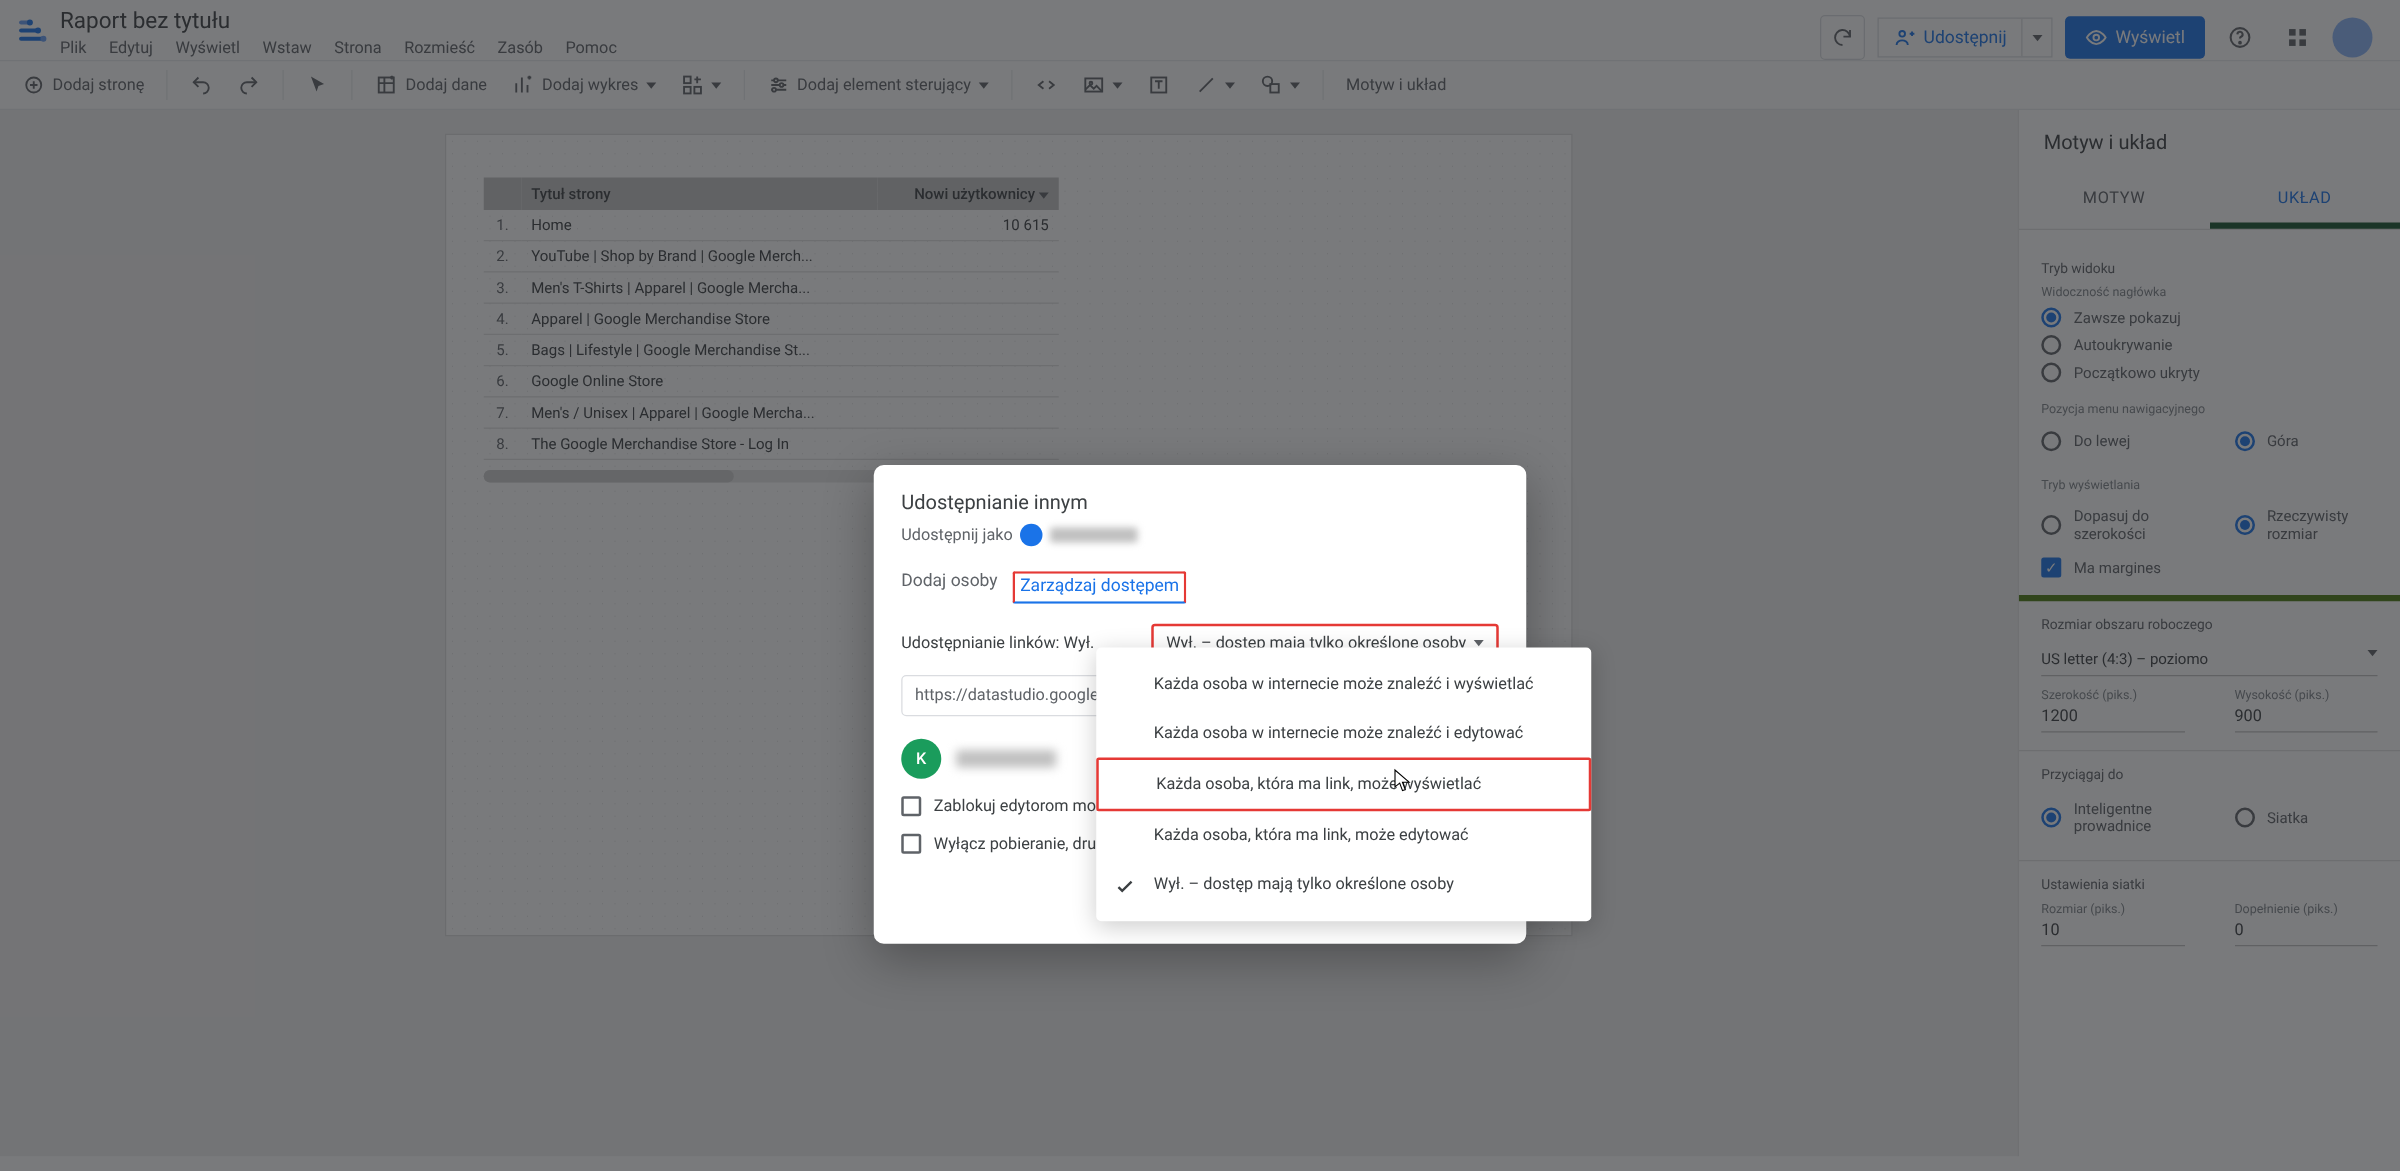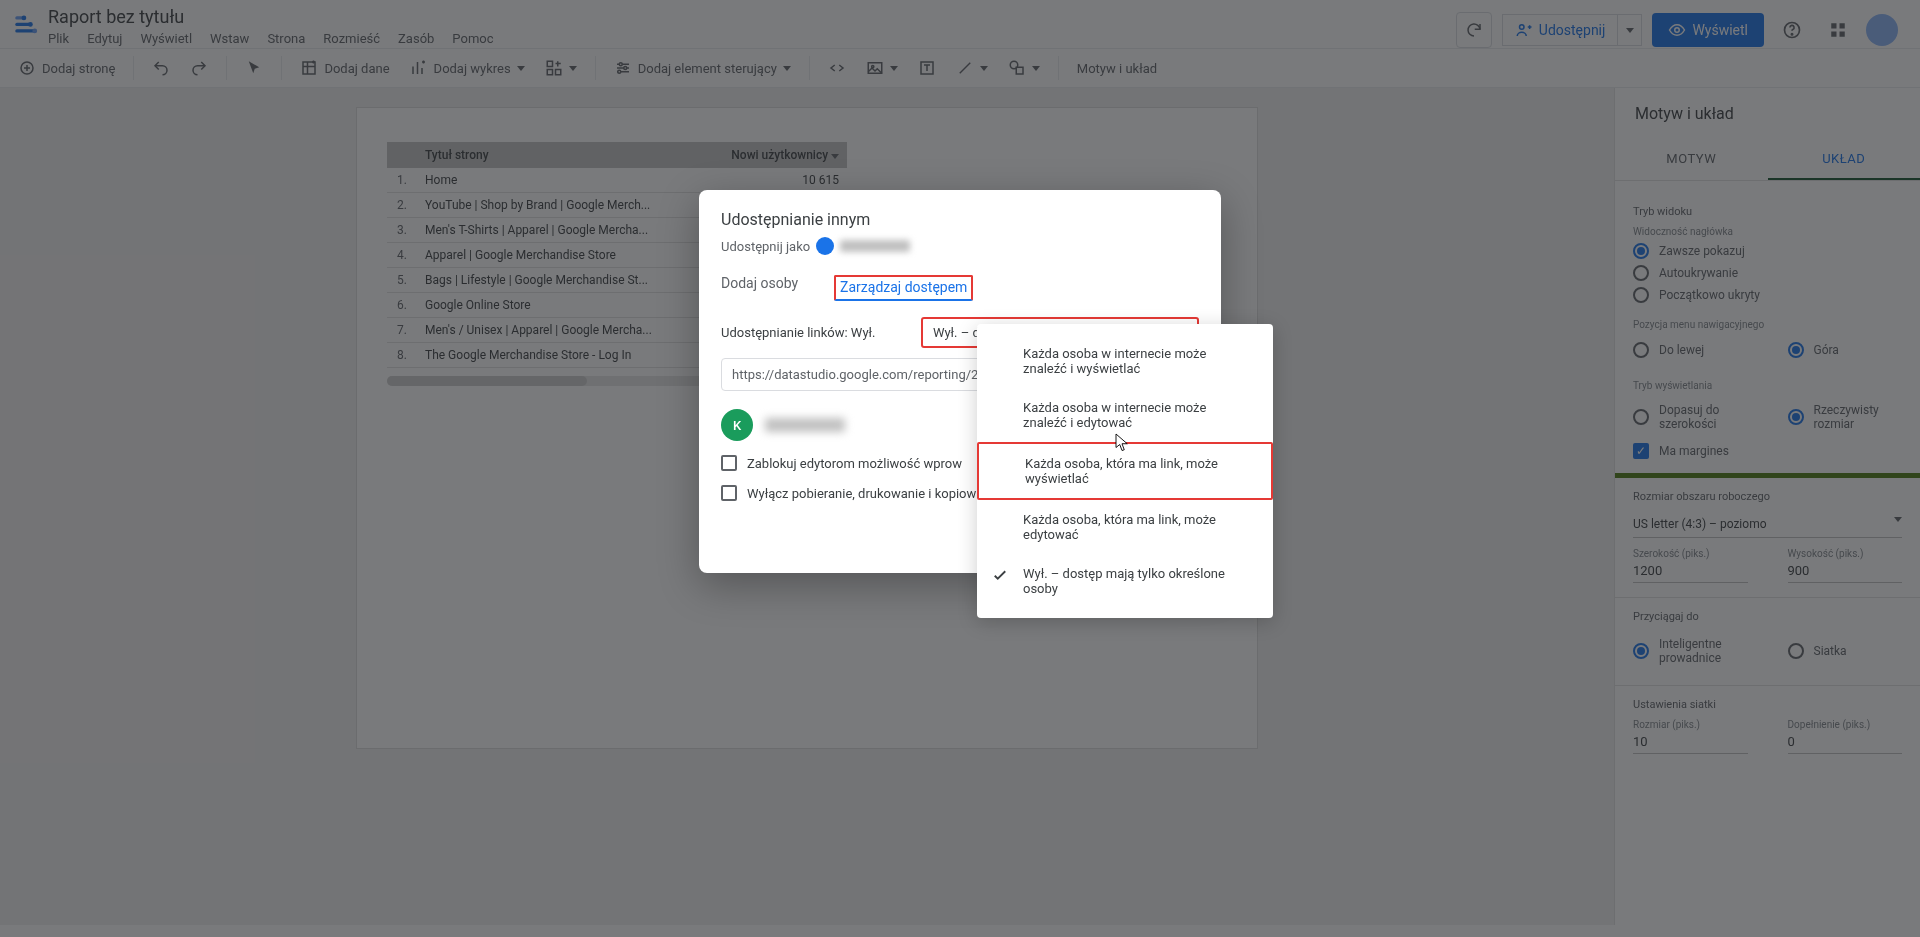--- a/index.html
+++ b/index.html
@@ -37,64 +37,64 @@
   .table-widget th.right { text-align: right; }
   .table-widget td { padding: 5px 8px; border-bottom: 1px solid #e0e0e0; color: #3c4043; }
   .table-widget td.row-num { width: 26px; color: #5f6368; text-align: right; padding-right: 10px; }
   .table-widget td.right { text-align: right; }
   .scrollbar-x { height: 10px; background: #e6e6e6; border-radius: 6px; margin-top: 8px; position: relative; }
   .scrollbar-x .thumb { position: absolute; left: 0; width: 200px; height: 10px; background: #cdcdcd; border-radius: 6px; }
   .right-panel { width: 306px; border-left: 1px solid #e0e0e0; background: #fff; display: flex; flex-direction: column; font-size: 13px; color: #3c4043; }
   .panel-title { padding: 16px 20px; font-size: 16px; color: #3c4043; }
   .panel-tabs { display: flex; border-bottom: 1px solid #e0e0e0; }
   .panel-tab { flex: 1; text-align: center; padding: 12px 0; color: #5f6368; font-size: 13px; letter-spacing: 0.5px; cursor: pointer; }
-  .panel-tab.active { color: #1a73e8; border-bottom: 2px solid #14532d; }
+  .panel-tab.active { color: #1a73e8; border-bottom: 5px solid #14532d; }
   .panel-body { padding: 12px 18px; overflow: auto; font-size: 12px; color: #5f6368; position:relative; }
   .section-label { font-size: 11px; color: #5f6368; margin: 12px 0 8px; }
   .sub-label { font-size: 10px; color: #80868b; margin: 4px 0 6px; font-style: normal; }
   .radio-row { display: flex; align-items: center; gap: 10px; margin: 6px 0; }
   .radio { width: 16px; height: 16px; border-radius: 50%; border: 2px solid #5f6368; position: relative; flex-shrink:0; }
   .radio.checked { border-color: #1a73e8; }
   .radio.checked::after { content:''; position:absolute; width:8px; height:8px; background:#1a73e8; border-radius:50%; top:2px; left:2px; }
   .checkbox-row { display:flex; align-items:center; gap:10px; margin:6px 0;}
   .chk { width:16px; height:16px; border-radius:2px; flex-shrink:0; display:flex; align-items:center; justify-content:center; }
   .chk.checked { background:#1a73e8; color:#fff; }
   .two-col { display:flex; gap:40px; }
   .two-col > div { flex:1; }
   .select-field { border-bottom:1px solid #c0c0c0; padding:6px 0; display:flex; justify-content:space-between; align-items:flex-start; font-size:12px; color:#3c4043; cursor:pointer; }
   .small-input-label { font-size:10px; color:#80868b; }
   .small-input { border-bottom:1px solid #c0c0c0; padding:4px 0; font-size:13px; color:#3c4043; }
 
   
-  .modal-overlay { position: absolute; inset: 0; background: rgba(32,33,36,0.6); display: flex; align-items: flex-start; justify-content: center; padding-top: 190px; z-index: 50; }
+  .modal-overlay { position: absolute; inset: 0; background: rgba(32,33,36,0.6); display: flex; align-items: center; justify-content: center; padding-top: 190px; z-index: 50; }
   .modal { width: 522px; background: #fff; border-radius: 8px; box-shadow: 0 12px 40px rgba(0,0,0,0.3); position: relative; padding-bottom: 16px; }
   .modal-header { padding: 20px 22px 6px; }
   .modal-title { font-size: 16px; color: #3c4043; margin-bottom: 8px; }
   .share-as { display:flex; align-items:center; gap:6px; font-size:13px; color:#5f6368; }
   .small-avatar { width:18px; height:18px; border-radius:50%; background:#1a73e8; display:inline-block; }
   .blurred { filter: blur(3px); display:inline-block; width:70px; height:12px; background:#c0c0c0; border-radius:2px; }
-  .modal-tabs { display:flex; gap:36px; padding: 14px 22px 0; font-size:14px; }
+  .modal-tabs { display:flex; gap:12px; padding: 14px 22px 0; font-size:14px; }
   .modal-tab { padding-bottom:10px; color:#5f6368; cursor:pointer; }
   .modal-tab.active { color:#1a73e8; border-bottom:2px solid #1a73e8; }
   .red-box { border: 2.5px solid #e53935; border-radius:2px; padding:2px 4px; }
   .modal-body { padding: 16px 22px 0; }
   .link-row { display:flex; justify-content:space-between; align-items:center; font-size:13px; color:#3c4043; }
   .link-select { border:2.5px solid #e53935; border-radius:3px; padding:6px 10px; display:flex; align-items:center; gap:6px; color:#3c4043; font-size:13px; cursor:pointer; }
   .url-input { margin-top:10px; border:1px solid #dadce0; border-radius:4px; padding:8px 10px; font-size:13px; color:#5f6368; width:280px; overflow:hidden; white-space:nowrap; text-overflow:ellipsis; }
   .user-row { display:flex; align-items:center; gap:12px; margin-top:18px; }
   .user-avatar { width:32px; height:32px; border-radius:50%; background:#1a9c5c; color:#fff; display:flex; align-items:center; justify-content:center; font-weight:500; }
   .user-name { filter:blur(4px); width:80px; height:14px; background:#c0c0c0; border-radius:2px; }
   .check-line { display:flex; align-items:center; gap:10px; margin-top:14px; font-size:13px; color:#3c4043; }
   .check-line .box { width:16px; height:16px; border:2px solid #5f6368; border-radius:2px; flex-shrink:0; }
   .modal-actions { display:flex; justify-content:flex-end; gap:12px; padding:18px 22px 4px; }
   .btn { padding:8px 20px; border-radius:4px; font-size:14px; cursor:pointer; border:1px solid transparent; }
   .btn-secondary { border:1px solid #dadce0; color:#1a73e8; background:#fff; }
   .btn-disabled { background:#f1f3f4; color:#9aa0a6; }
 
-  .dropdown-menu { position:absolute; top:134px; right:-52px; width:296px; background:#fff; border-radius:4px; box-shadow:0 4px 20px rgba(0,0,0,0.2); z-index:60; padding:10px 0; }
+  .dropdown-menu { position:absolute; top:146px; right:-52px; width:396px; background:#fff; border-radius:4px; box-shadow:0 4px 20px rgba(0,0,0,0.2); z-index:60; padding:10px 0; }
   .dropdown-item { padding:12px 20px 12px 46px; font-size:13px; color:#3c4043; cursor:pointer; position:relative; }
   .dropdown-item.hover-red { border:2.5px solid #e53935; border-radius:2px; }
   .dropdown-item .check { position:absolute; left:14px; top:12px; width:18px; height:18px; }
   .cursor-img { position:absolute; top:242px; right:90px; width:18px; height:22px; z-index:70; color:#000; }
   svg { display:block; }
   .caret-down { width:0; height:0; border-left:4px solid transparent; border-right:4px solid transparent; border-top:5px solid #5f6368; display:inline-block; }
 </style>
 </head>
 <body>
 

